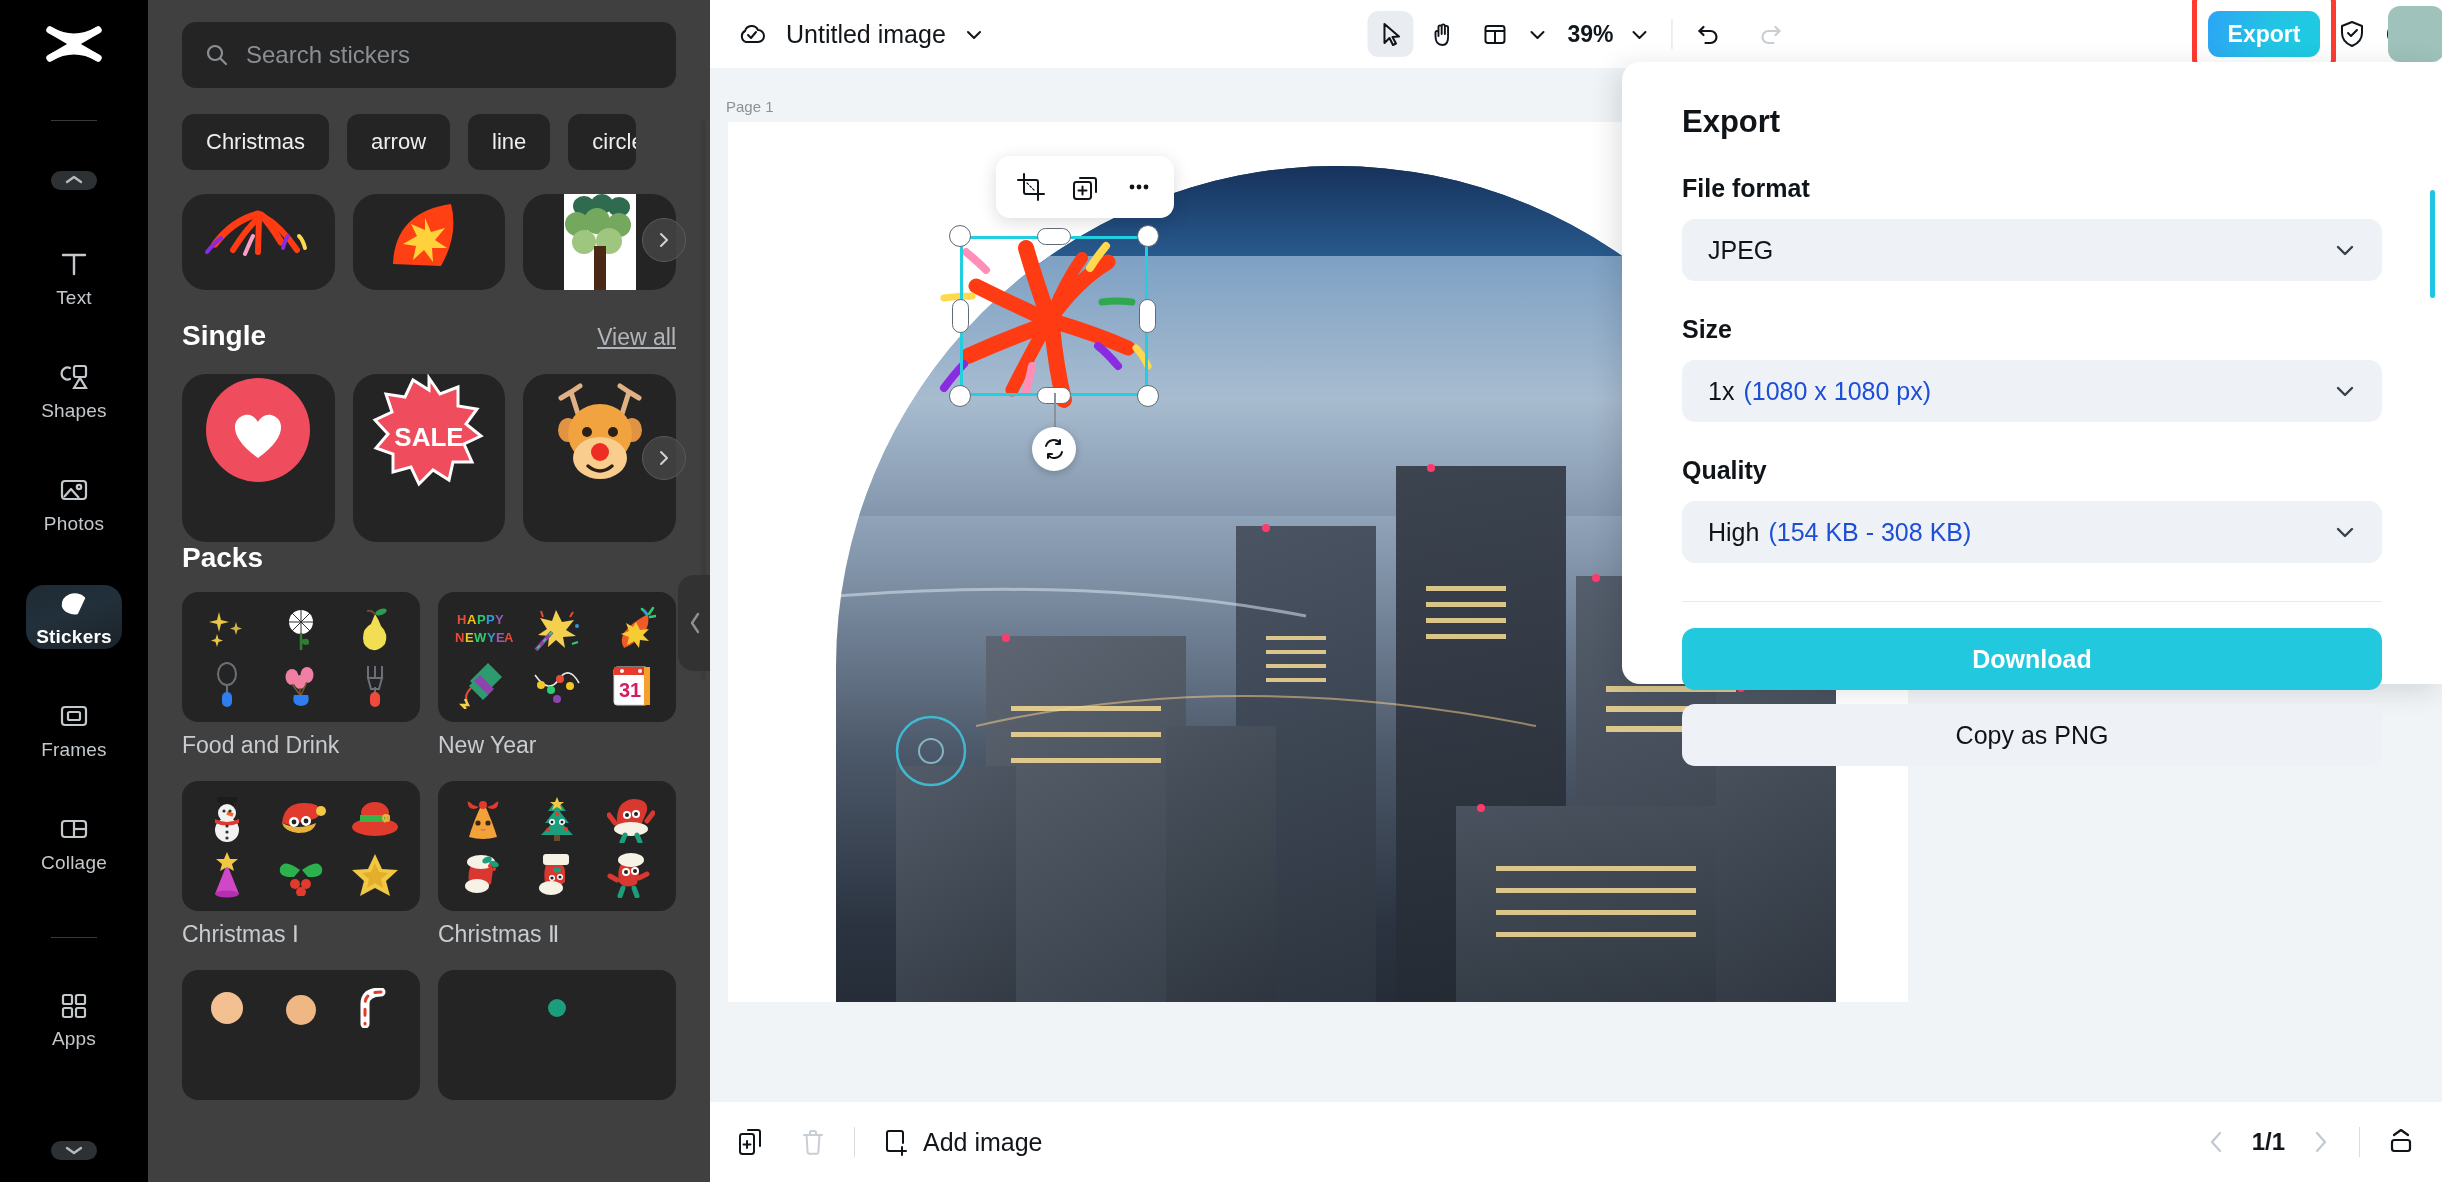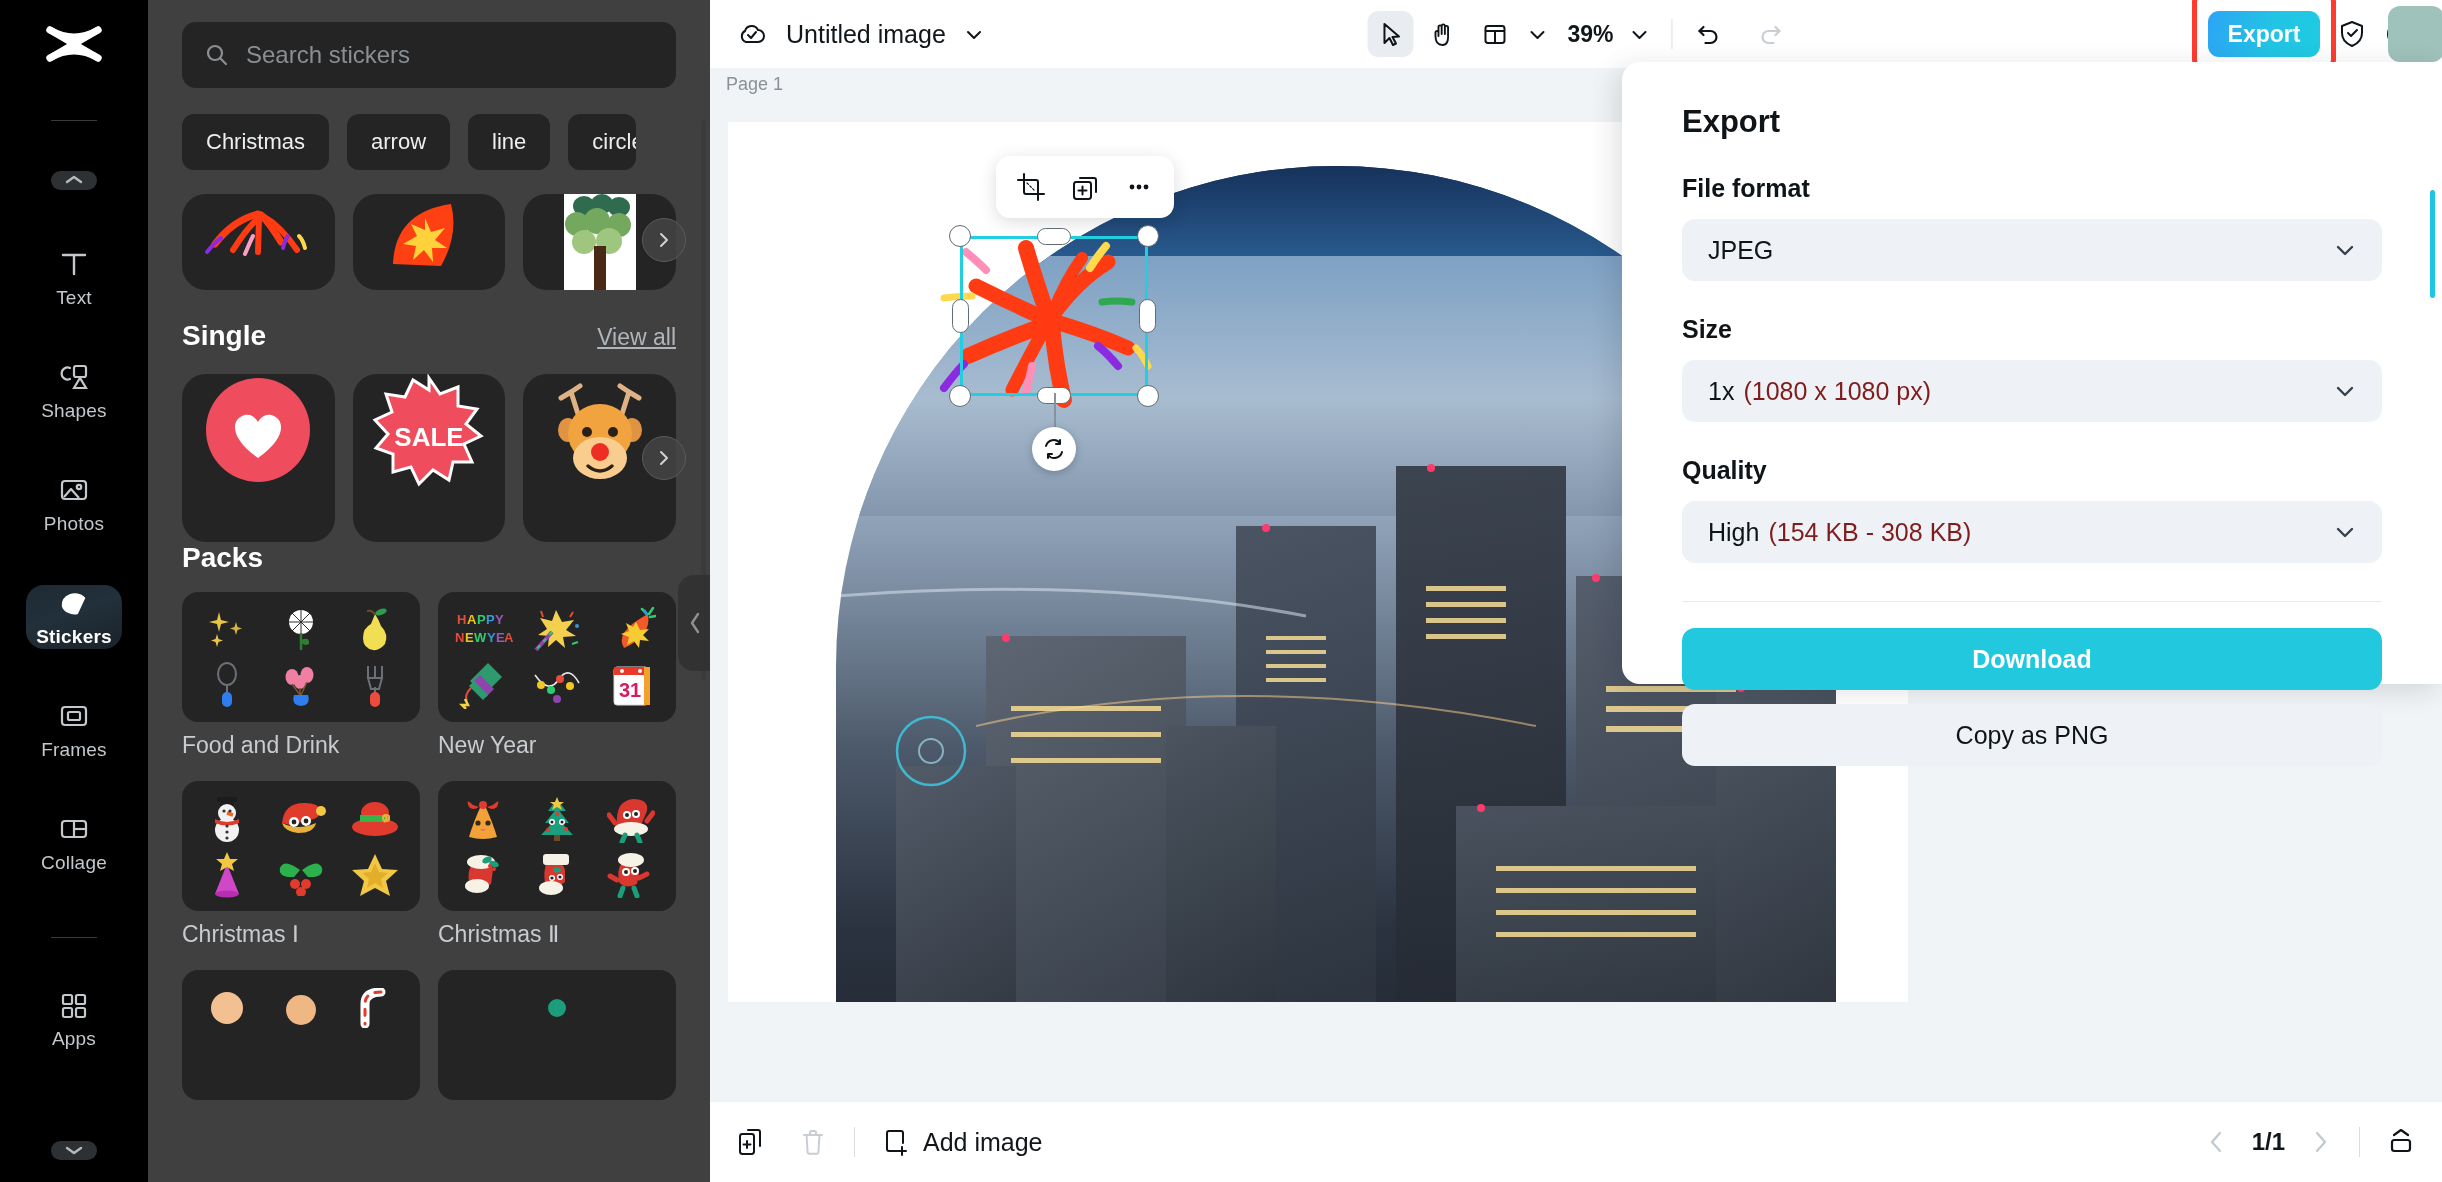--- a/index.html
+++ b/index.html
@@ -121,21 +121,21 @@
     position: absolute; left: -16px; top: -19px; width: 144px; height: 78px;
     border: 5px solid #ff3b30; border-radius: 10px; pointer-events:none;
   }
   .avatar-partial {
     position: absolute; right: -28px; top: -5px; width: 56px; height: 56px;
     border-radius: 12px; background: #9fc2bb;
   }
 
   
   .canvas-area { flex: 1; background: #f1f4f6; position: relative; overflow: hidden; }
-  .page-label { position: absolute; left: 16px; top: 6px; color: #8b9197; font-size: 18px; }
+  .page-label { position: absolute; left: 16px; top: 30px; color: #8b9197; font-size: 15px; }
   .artboard {
     position: absolute; left: 18px; top: 54px; width: 1180px; height: 880px;
     background: #ffffff; overflow: hidden;
   }
   .arch {
     position: absolute; left: 108px; top: 44px; width: 1000px; height: 1000px;
     border-radius: 500px 500px 0 0; overflow: hidden;
     background: linear-gradient(#1c3a63 0%, #25558c 6%, #5d86b4 13%, #8fa9c4 22%,
                 #9db3c9 30%, #7d8ea3 42%, #4d5a6b 58%, #2b3340 76%, #1a2029 100%);
   }
@@ -190,21 +190,21 @@
     background: #ffffff; border-radius: 18px 0 0 18px;
     box-shadow: -6px 6px 28px rgba(20,28,40,.14);
     padding: 42px 60px 0 60px; z-index: 10;
   }
   .ep-title { font-size: 31px; font-weight: bold; color: #0f1419; }
   .ep-label { font-size: 25px; font-weight: bold; color: #0f1419; margin-top: 34px; }
   .ep-select {
     margin-top: 16px; height: 62px; background: #eef1f5; border-radius: 13px;
     display: flex; align-items: center; padding: 0 26px; font-size: 25px; color: #0f1419;
   }
-  .ep-select .muted { color: #7f1d1d; margin-left: 9px; }
+  .ep-select .muted { color: #1d4ed8; margin-left: 9px; }
   .ep-select .chev { margin-left: auto; color: #36414c; }
   .ep-hr { height: 1px; background: #e6e9ee; margin: 38px 0 26px; }
   .ep-primary {
     height: 62px; border-radius: 13px; background: #22c8dd; color: #ffffff;
     font-size: 25px; font-weight: bold; display:flex; align-items:center; justify-content:center;
   }
   .ep-secondary {
     margin-top: 14px; height: 62px; border-radius: 13px; background: #eef1f5; color: #0f1419;
     font-size: 25px; display:flex; align-items:center; justify-content:center;text-align:center;
   }

